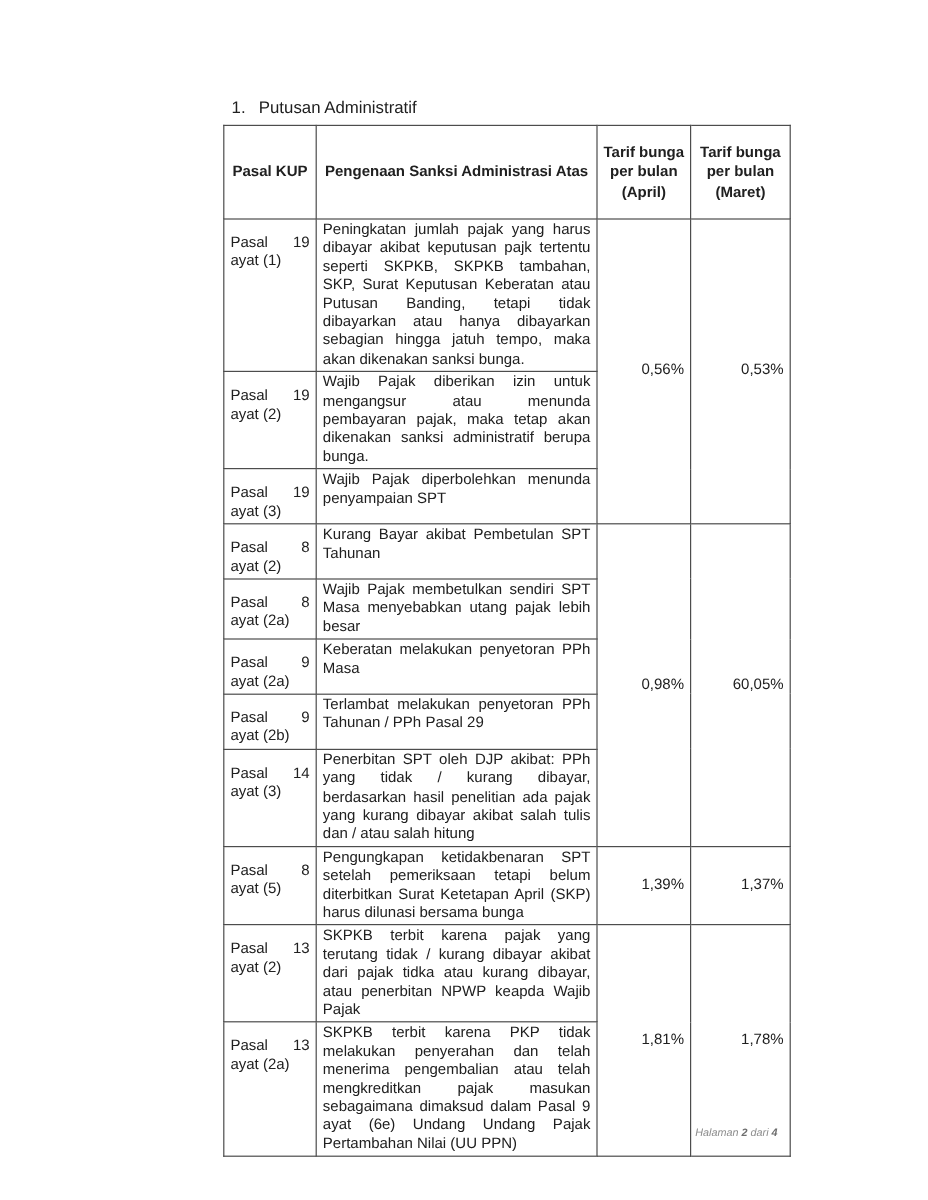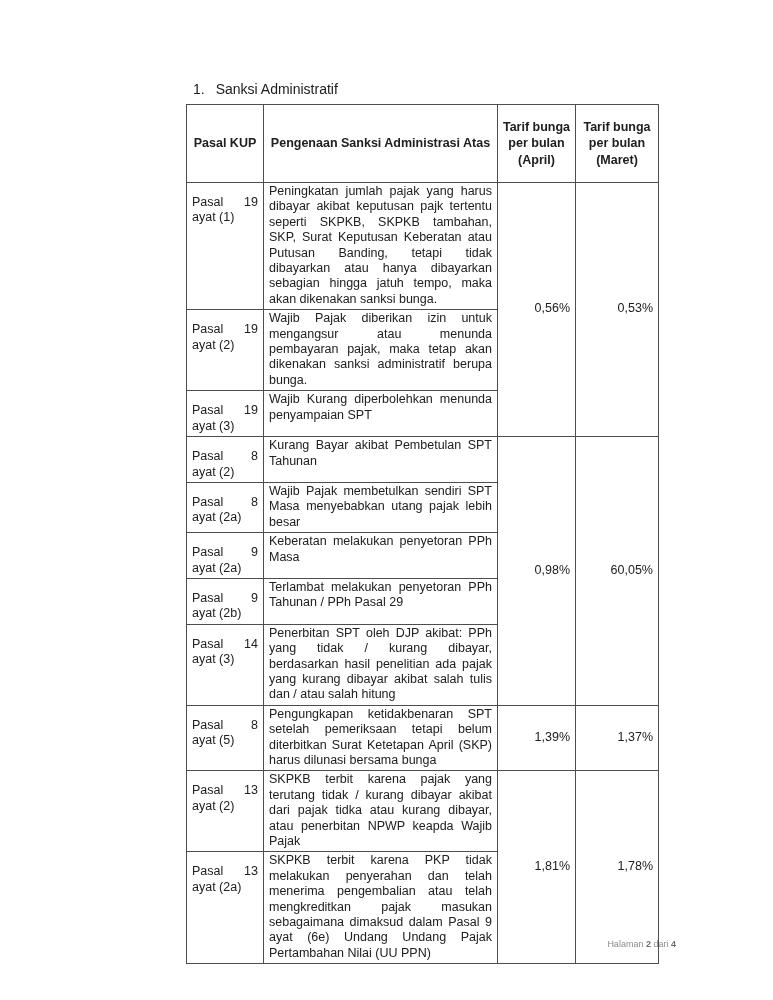--- a/index.html
+++ b/index.html
@@ -55,34 +55,35 @@
     text-align: justify;
     margin-top: 40px;
   }
   td.rate {
     text-align: right;
     vertical-align: middle;
   }
   .page-footer {
     position: absolute;
     top: 938px;
-    right: 97px;
+    right: 125px;
     font-size: 9px;
     line-height: 12px;
     color: #8c8c8c;
     white-space: nowrap;
+    font-style: italic;
   }
   .page-footer b { color: #6e6e6e; }
 </style>
 </head>
 <body>
 
 <div class="doc-title">
   <span>1.</span>
-  <span>Sanksi Administratif</span>
+  <span>Putusan Administratif</span>
 </div>
 
 <table class="sanksi-table">
   <colgroup>
       <col class="c1">
       <col class="c2">
       <col class="c3">
       <col class="c4">
     </colgroup>
   <thead>
@@ -118,21 +119,21 @@
       <td class="desc">Wajib Pajak diberikan izin untuk mengangsur atau menunda pembayaran pajak, maka tetap akan dikenakan sanksi administratif berupa bunga.</td>
     </tr>
     <tr>
       <td class="pasal">
         <span class="p1">
             <span>Pasal</span>
             <span>19</span>
           </span>
         <span class="p2">ayat (3)</span>
       </td>
-      <td class="desc">Wajib Kurang diperbolehkan menunda penyampaian SPT</td>
+      <td class="desc">Wajib Pajak diperbolehkan menunda penyampaian SPT</td>
     </tr>
 
     <tr>
       <td class="pasal">
         <span class="p1">
             <span>Pasal</span>
             <span>8</span>
           </span>
         <span class="p2">ayat (2)</span>
       </td>

